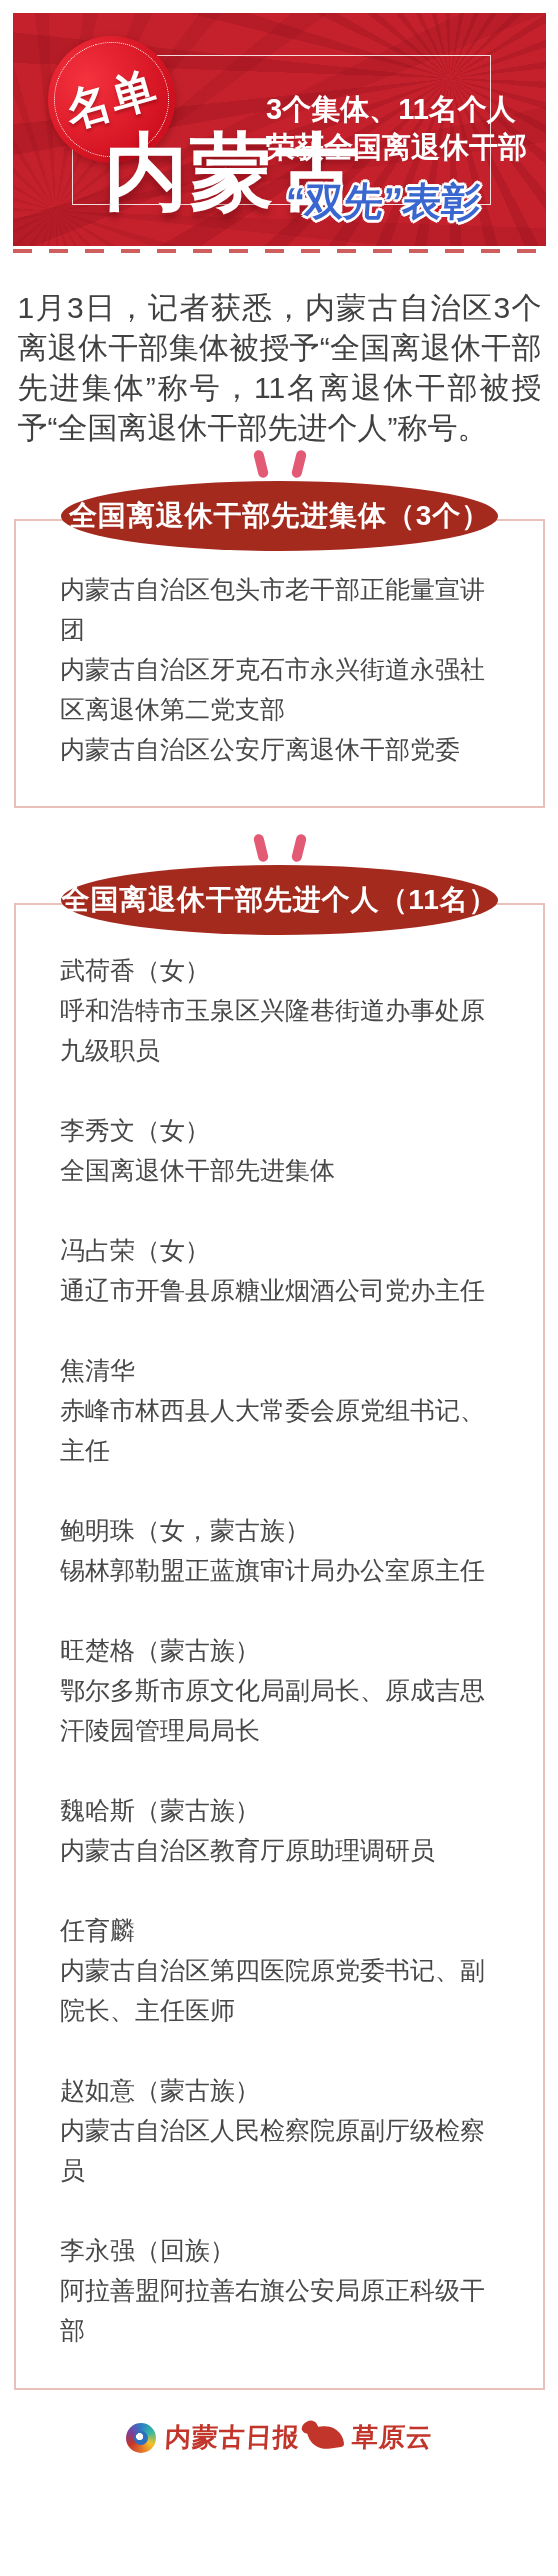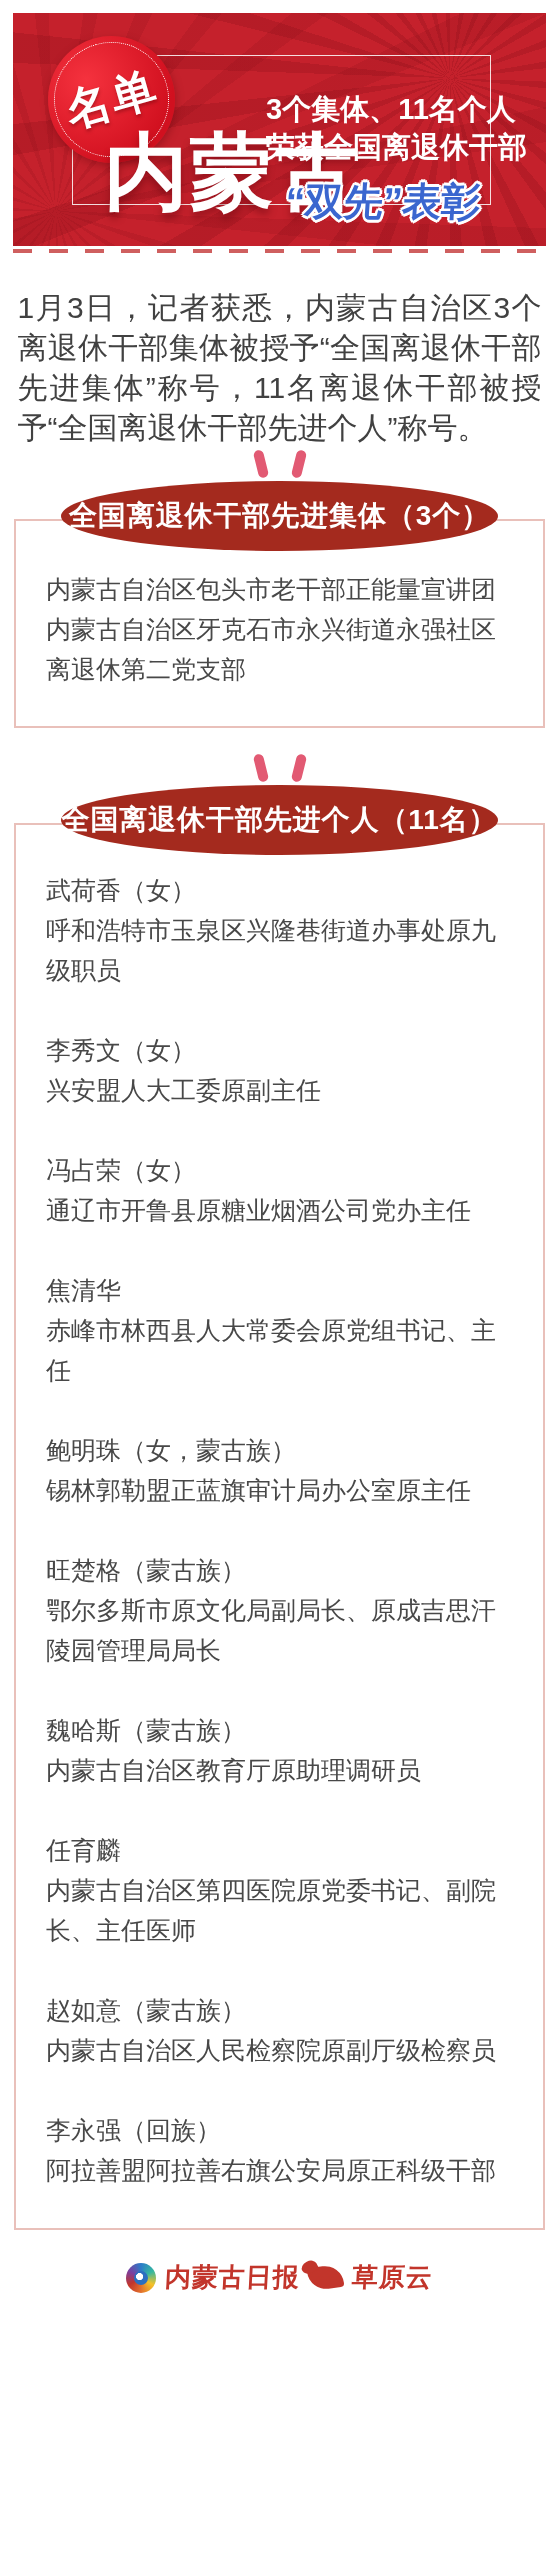--- a/index.html
+++ b/index.html
@@ -37,21 +37,21 @@
   .sec2 .ticks{margin-top:26px;}
   .tick{display:inline-block;width:9.6px;height:28px;border-radius:5.2px;background:#e25a73;margin:0 14px;}
   .tick.t1{transform:rotate(-14deg);}
   .tick.t2{transform:rotate(14deg);}
   .ellipse{position:relative;z-index:2;width:437px;height:70px;margin:0 auto;border-radius:50%;
     background:#a42a1e;display:flex;align-items:center;justify-content:center;
     color:#ffffff;font-size:28px;font-weight:900;letter-spacing:0.9px;white-space:nowrap;}
 
   
   .box{position:relative;z-index:1;margin:-32px 14px 0;border:2.6px solid #e9c0ba;background:#fff;
-    padding:48px 30px 37px;color:#484848;font-size:25px;line-height:40px;}
+    padding:48px 44px 37px;color:#484848;font-size:25px;line-height:40px;}
   .box p{margin:0;}
   .g-item{margin:0 0 40px;}
   .g-item:last-child{margin-bottom:0;}
   .entry{margin:0 0 40px;}
   .entry:last-child{margin-bottom:0;}
   .box2{padding-top:45px;padding-bottom:38px;}
 
   
   .footer{margin-top:28px;height:40px;display:flex;align-items:center;justify-content:center;gap:8.7px;}
   .swirl{position:relative;width:30px;height:30px;border-radius:50%;display:inline-block;
@@ -90,38 +90,39 @@
     <div class="ticks">
       <span class="tick t1"></span><span class="tick t2"></span>
     </div>
     <div class="ellipse">全国离退休干部先进集体（3个）</div>
     <div class="box box1">
 
         <p class="g-item">内蒙古自治区包头市老干部正能量宣讲团</p>
 
         <p class="g-item">内蒙古自治区牙克石市永兴街道永强社区离退休第二党支部</p>
 
+        <p class="g-item">内蒙古自治区公安厅离退休干部党委</p>
       </div>
   </section>
 
   <section class="sec2">
     <div class="ticks">
       <span class="tick t1"></span><span class="tick t2"></span>
     </div>
     <div class="ellipse">全国离退休干部先进个人（11名）</div>
     <div class="box box2">
 
         <div class="entry">
           <p class="name">武荷香（女）</p>
           <p class="desc">呼和浩特市玉泉区兴隆巷街道办事处原九级职员</p>
         </div>
 
         <div class="entry">
           <p class="name">李秀文（女）</p>
-          <p class="desc">兴安盟人大工委原副主任</p>
+          <p class="desc">全国离退休干部先进集体</p>
         </div>
 
         <div class="entry">
           <p class="name">冯占荣（女）</p>
           <p class="desc">通辽市开鲁县原糖业烟酒公司党办主任</p>
         </div>
 
         <div class="entry">
           <p class="name">焦清华</p>
           <p class="desc">赤峰市林西县人大常委会原党组书记、主任</p>

